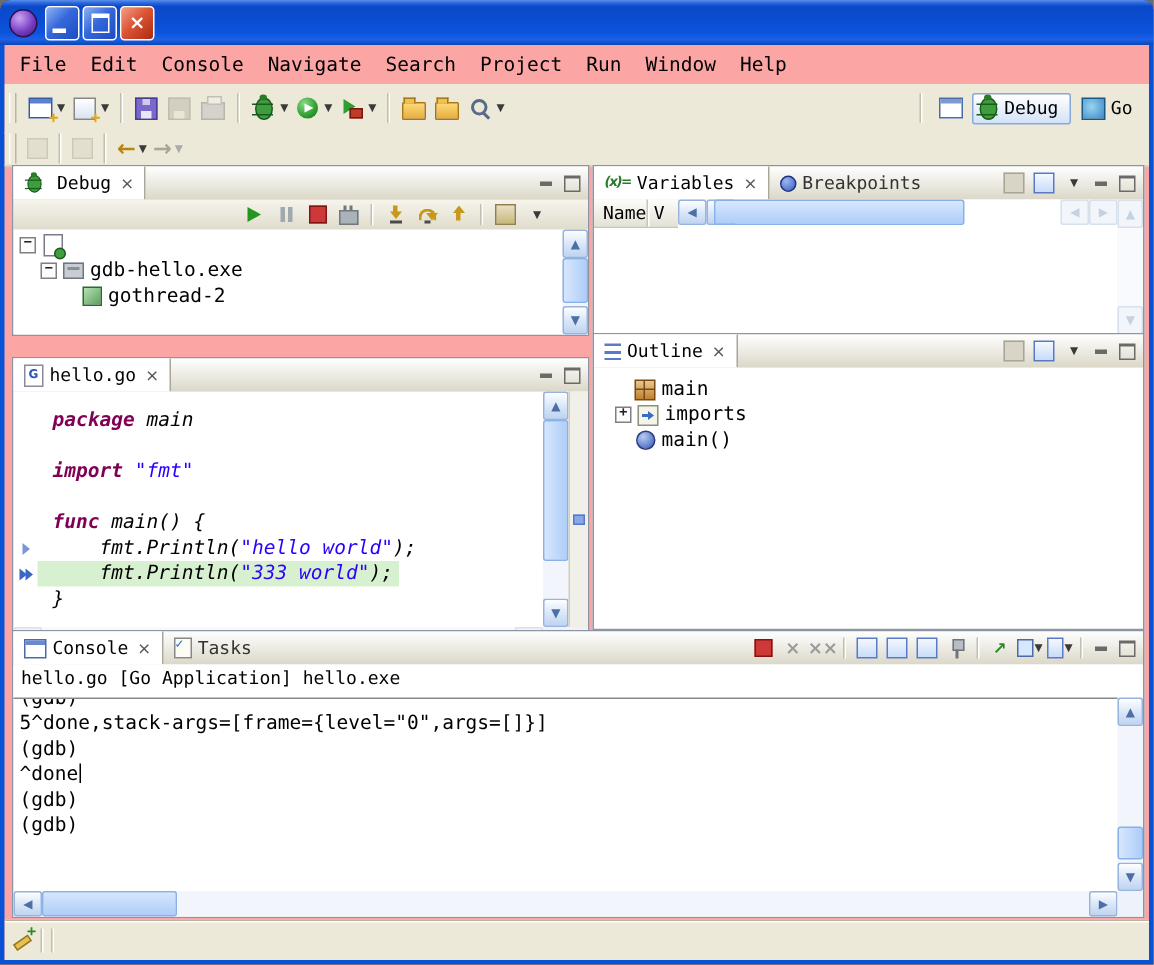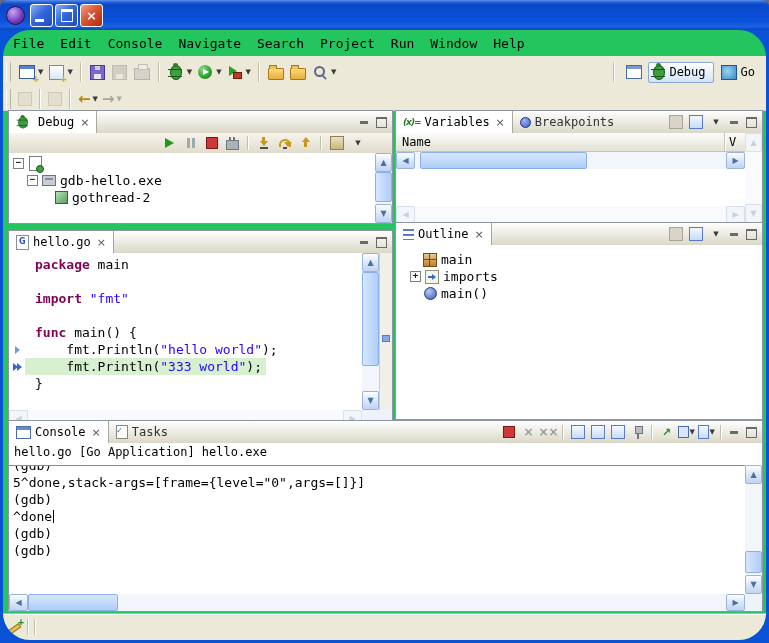--- a/index.html
+++ b/index.html
@@ -13,21 +13,21 @@
     background:radial-gradient(circle at 35% 30%,#C9A6F2,#7B3FC4 55%,#3D1866);}
   .title-text{color:#fff;font-weight:bold;font-size:15px;text-shadow:1px 1px 1px #10308A;white-space:nowrap;flex:1;}
   .win-btns{display:flex;gap:2px;}
   .wbtn{width:21px;height:21px;border:1px solid #fff;border-radius:3px;display:flex;align-items:center;justify-content:center;position:relative;}
   .wbtn.min,.wbtn.max{background:linear-gradient(135deg,#8FB2F2 0%,#3568DC 45%,#1D4CC0 100%);}
   .wbtn.close{background:linear-gradient(135deg,#F2A088 0%,#DB5535 45%,#AE2B10 100%);}
   .glyph-min{position:absolute;left:4px;bottom:4px;width:9px;height:3px;background:#fff;}
   .glyph-max{width:10px;height:9px;border:1px solid #fff;border-top:3px solid #fff;}
   .glyph-close{color:#fff;font-size:13px;font-weight:bold;line-height:1;font-family:"DejaVu Sans",sans-serif;}
   
-  .client{position:absolute;left:3px;top:30px;width:763px;height:610px;background:#22c55e;overflow:hidden;border-radius:27px;}
+  .client{position:absolute;left:3px;top:30px;width:763px;height:610px;background:#fca5a5;overflow:hidden;}
   .menubar{position:absolute;left:0;top:0;width:100%;height:26px;display:flex;align-items:center;padding-left:2px;}
   .menu-item{padding:4px 8px;font-size:13px;color:#000;}
   .toolbar{position:absolute;left:0;width:100%;background:#ECE9D8;display:flex;align-items:center;}
   #toolbar1{top:26px;height:32px;border-bottom:1px solid #D8D4C4;}
   #toolbar2{top:58px;height:22px;border-bottom:1px solid #D8D4C4;}
   .thandle{width:3px;height:20px;margin:0 5px 0 3px;border-left:1px solid #fff;border-right:1px solid #B9B6A6;flex:none;}
   .tsep{width:0;height:20px;margin:0 5px;border-left:1px solid #C2BFAF;border-right:1px solid #FFF;flex:none;}
   .tbtn{display:flex;align-items:center;gap:1px;padding:2px 2px;flex:none;}
   .tbtn.dis{opacity:.45;}
   .drop{font-size:7px;color:#3A3A3A;margin-left:1px;font-family:"DejaVu Sans",sans-serif;}
@@ -141,32 +141,32 @@
     background:linear-gradient(180deg,#FDFEFF,#D7E5F7 55%,#C0D4F0);border:1px solid #98B4DE;border-radius:2px;
     font-family:"DejaVu Sans",sans-serif;}
   .sb-track{flex:1;position:relative;background:#F2F6FC;}
   .sb-thumb{position:absolute;background:linear-gradient(90deg,#D7E7FD,#AECDF8);border:1px solid #8AB0E8;border-radius:2px;}
   .sb-v .sb-thumb{left:0;right:0;}
   .sb-h .sb-thumb{top:0;bottom:0;background:linear-gradient(180deg,#D7E7FD,#AECDF8);}
   .sb.disabled .sb-btn{color:#C6D2E2;background:#F2F5FA;border-color:#D8E0EC;}
   .sb.disabled .sb-track{background:#F8FAFD;}
   .sb-corner{width:17px;height:17px;background:#EEF3FB;flex:none;}
   
-  .var-left{flex:1;display:flex;flex-direction:column;min-width:0;}
+  .var-left{flex:1;display:flex;flex-direction:row;min-width:0;}
   .var-colhead{height:18px;display:flex;align-items:center;font-size:12px;
     background:linear-gradient(180deg,#FCFCFB,#E4E1D4);border-bottom:1px solid #C8C5B6;}
   .var-colhead .nm{padding-left:6px;}
   .var-colhead .spacer{flex:1;}
   .coldiv{width:0;height:100%;border-left:1px solid #C8C5B6;border-right:1px solid #fff;}
   .var-colhead .vc{width:16px;padding-left:3px;}
   .var-white{flex:1;background:#fff;}
   
   .ed-col{flex-direction:column;}
   .ed-main{flex:1;display:flex;min-height:0;}
-  .code-area{flex:1;overflow:hidden;padding-top:3px;min-width:0;}
+  .code-area{flex:1;overflow:hidden;padding-top:11px;min-width:0;font-style:italic;}
   .code-line{display:flex;height:17px;align-items:center;}
   .gut{width:16px;flex:none;display:flex;align-items:center;justify-content:center;}
   .ctext{white-space:pre;font-size:13px;line-height:17px;padding:0 4px 0 10px;}
   .ctext.cur{background:#D7F0CF;}
   .tk-kw{color:#7F0055;font-weight:bold;}
   .tk-str{color:#2A00FF;}
   .tk-pl{color:#000;}
   .arr{width:0;height:0;border-left:5px solid #3A66C8;border-top:4px solid transparent;border-bottom:4px solid transparent;display:inline-block;}
   .arr+.arr{margin-left:-1px;}
   .arr.dim{border-left-color:#7A96D8;}
@@ -194,21 +194,21 @@
   
   .statusbar{position:absolute;left:0;bottom:0;width:100%;height:26px;background:#ECE9D8;
     border-top:1px solid #B9B6A6;box-shadow:inset 0 1px 0 #FFF;display:flex;align-items:center;padding:0 5px;gap:5px;}
   .ic-writable{width:14px;height:13px;position:relative;}
   .ic-writable:before{content:"";position:absolute;left:1px;top:5px;width:10px;height:3px;background:#E8C050;border:1px solid #907820;transform:rotate(-35deg);}
   .ic-writable:after{content:"+";position:absolute;right:-2px;top:-5px;color:#2A8A2A;font-weight:bold;font-size:10px;}
   .ssep{width:0;height:16px;border-left:1px solid #C2BFAF;border-right:1px solid #fff;}
   
   #debug-panel{left:5px;top:80px;width:383px;height:112px;}
   #variables-panel{left:392px;top:80px;width:366px;height:112px;}
-  #editor-panel{left:5px;top:200px;width:383px;height:196px;}
+  #editor-panel{left:5px;top:208px;width:383px;height:196px;}
   #outline-panel{left:392px;top:192px;width:366px;height:196px;}
   #console-panel{left:5px;top:390px;width:753px;height:190px;}
 </style>
 </head>
 <body>
 
 <div id="root">
 
   <div class="titlebar">
     <span class="app-icon"></span>

